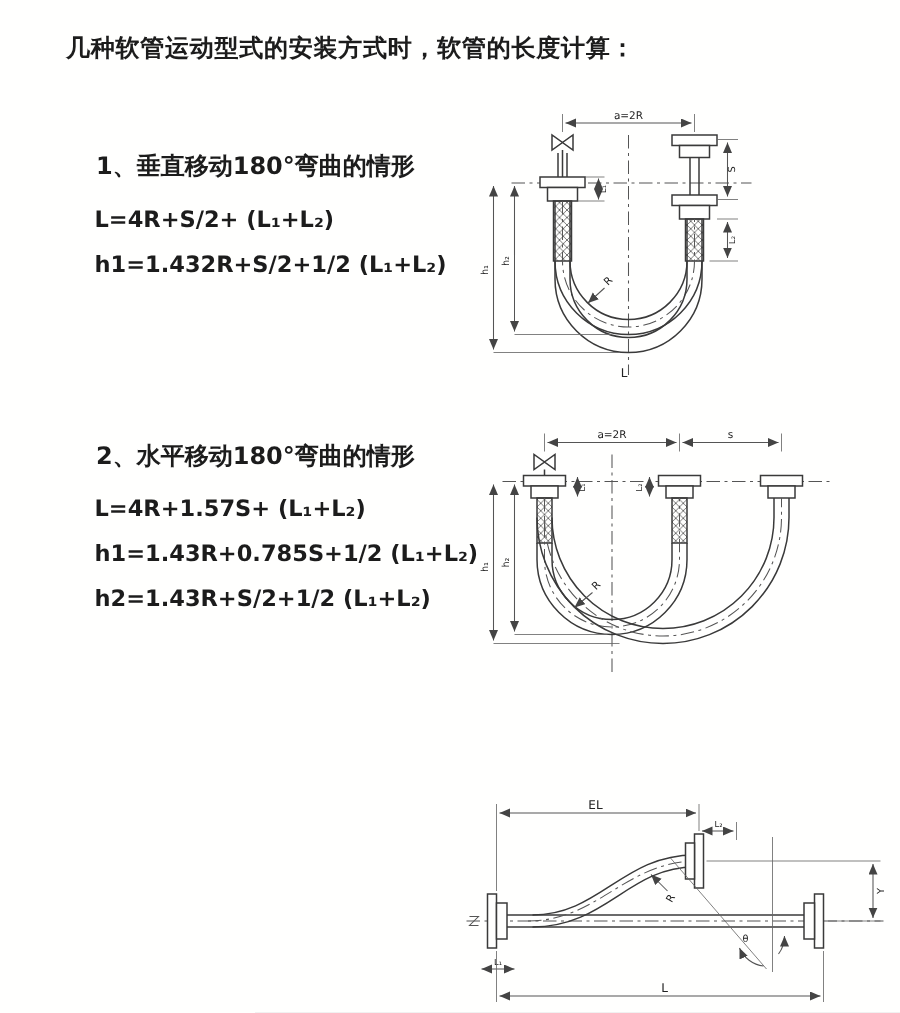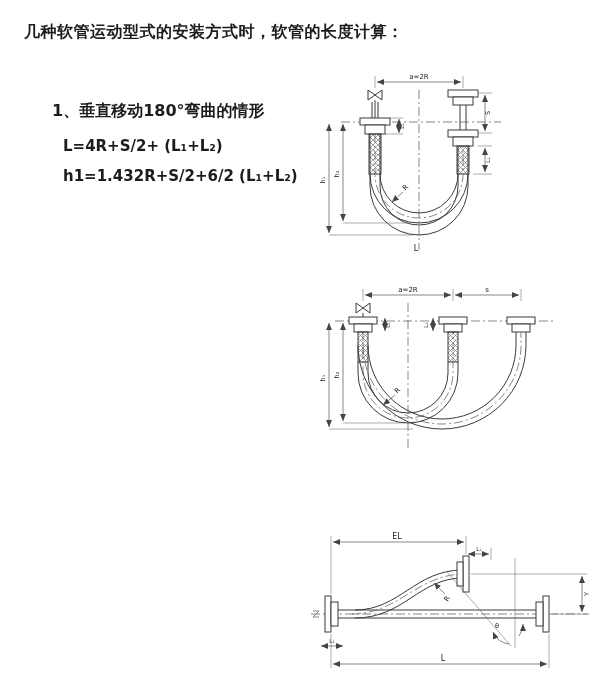--- a/index.html
+++ b/index.html
@@ -2,25 +2,25 @@
 <html><head>
 <meta charset="utf-8">
 <style>
   html,body{margin:0;padding:0;background:#e8e8e8;}
   #page{
     position:relative;width:600px;height:675px;background:#fffffe;
     font-family:"DejaVu Sans","Liberation Sans",sans-serif;color:#1c1c1c;
     overflow:hidden;margin:0 auto;
   }
   .doc-title{
-    position:absolute;left:24px;top:22px;font-size:16px;font-weight:bold;
+    position:absolute;left:44px;top:22px;font-size:16px;font-weight:bold;
     letter-spacing:0.5px;white-space:nowrap;
   }
   .section{position:absolute;left:48px;}
-  .section .heading{font-size:16px;font-weight:bold;margin:0 0 9px 4px;white-space:nowrap;}
+  .section .heading{font-size:16px;font-weight:bold;margin:0 0 9px 16px;white-space:nowrap;}
   .section .formulas{margin-left:15px;}
   .section .formulas p{margin:0;font-size:15px;font-weight:bold;line-height:30px;white-space:nowrap;}
   #section-1{top:101px;}
   #section-2{top:294px;}
   #section-3{top:509px;}
   .diagram{position:absolute;}
   #diagram-1{left:313px;top:70px;width:280px;height:190px;}
   #diagram-2{left:313px;top:283px;width:280px;height:172px;}
   #diagram-3{left:297px;top:528px;width:300px;height:152px;}
   svg{display:block;width:100%;height:100%;}
@@ -36,21 +36,21 @@
 <body>
 
 <div id="page">
 
   <div class="doc-title">几种软管运动型式的安装方式时，软管的长度计算：</div>
 
   <div class="section" id="section-1">
     <p class="heading">1、垂直移动180°弯曲的情形</p>
     <div class="formulas">
       <p>L=4R+S/2+ (L₁+L₂)</p>
-      <p>h1=1.432R+S/2+6/2 (L₁+L₂)</p>
+      <p>h1=1.432R+S/2+1/2 (L₁+L₂)</p>
     </div>
   </div>
 
   <div class="diagram" id="diagram-1">
     <svg viewBox="0 0 280 190">
       <defs>
         <pattern id="d1h" patternUnits="userSpaceOnUse" width="5" height="5">
           <path d="M0,5 L5,0 M0,0 L5,5" stroke="#666" stroke-width="0.6"></path>
         </pattern>
         <marker id="d1a" markerWidth="9" markerHeight="8" refX="7" refY="3" orient="auto-start-reverse" markerUnits="userSpaceOnUse">
@@ -118,20 +118,28 @@
       <line class="dim" x1="172" y1="78" x2="172" y2="102" marker-start="url(#d1a)" marker-end="url(#d1a)"></line>
       <text x="177" y="90" font-size="5.5" text-anchor="middle" transform="rotate(-90 177 90)">L₂</text>
 
       <line class="dim" x1="90" y1="122" x2="79" y2="132" marker-end="url(#d1a)"></line>
       <text x="94" y="119" font-size="7" text-anchor="middle" transform="rotate(-45 94 119)">R</text>
 
       <text x="103" y="181" font-size="8" text-anchor="middle">L</text>
     </svg>
   </div>
 
+  <div class="section" id="section-2">
+    <p class="heading">2、水平移动180°弯曲的情形</p>
+    <div class="formulas">
+      <p>L=4R+1.57S+ (L₁+L₂)</p>
+      <p>h1=1.43R+0.785S+1/2 (L₁+L₂)</p>
+      <p>h2=1.43R+S/2+1/2 (L₁+L₂)</p>
+    </div>
+  </div>
 
   <div class="diagram" id="diagram-2">
     <svg viewBox="0 0 280 172">
       <defs>
         <pattern id="d2h" patternUnits="userSpaceOnUse" width="5" height="5">
           <path d="M0,5 L5,0 M0,0 L5,5" stroke="#666" stroke-width="0.6"></path>
         </pattern>
         <marker id="d2a" markerWidth="9" markerHeight="8" refX="7" refY="3" orient="auto-start-reverse" markerUnits="userSpaceOnUse">
           <path d="M0,0 L7,3 L0,6 z" fill="#444"></path>
         </marker>

